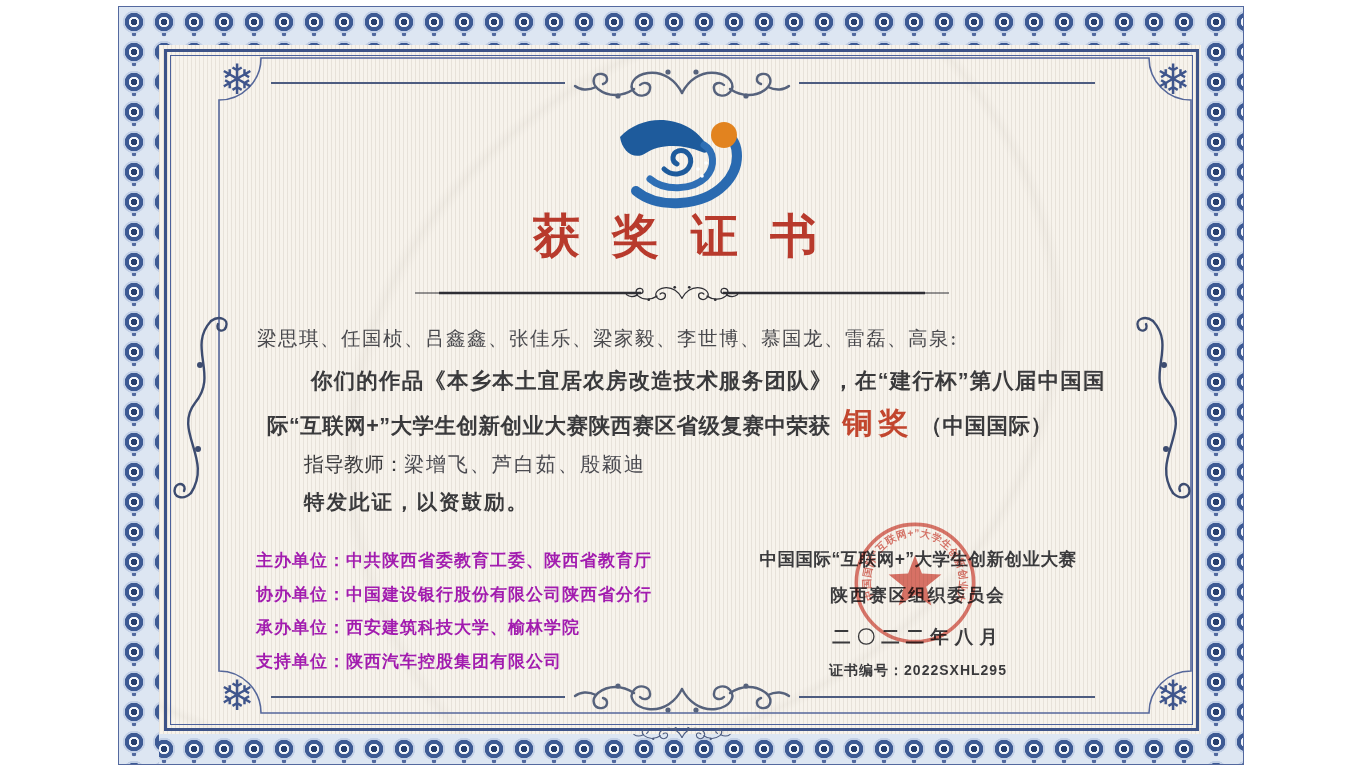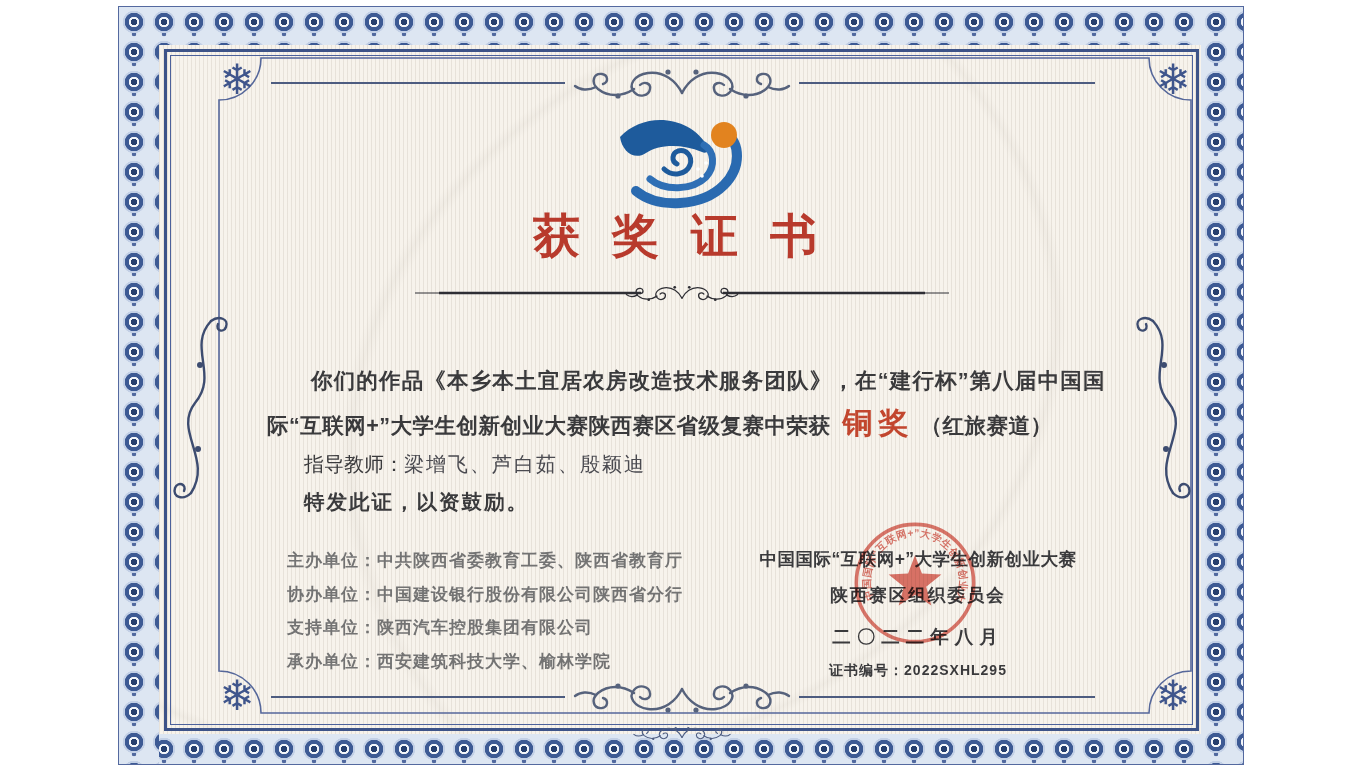--- a/index.html
+++ b/index.html
@@ -53,21 +53,21 @@
     text-align:justify;text-indent:44px;letter-spacing:0.5px;
   }
   .award{
     font-family:"DejaVu Serif", serif;font-size:30px;color:#c2462e;
     letter-spacing:6px;margin:12px 6px 0 12px;font-weight:bold;
   }
   .teacher-line{left:185px;top:444px;font-size:20px;color:#3a3a3c;}
   .teacher-line .lbl{font-weight:normal;}
   .teacher-line .names{font-family:"DejaVu Serif", serif;color:#4a4a50;letter-spacing:2px;}
   .closing{left:185px;top:481px;font-size:20.5px;font-weight:bold;color:#3a3a3c;letter-spacing:2px;}
-  .orgs{left:168px;top:537px;font-size:17px;font-weight:bold;color:#737373;}
+  .orgs{left:137px;top:537px;font-size:17px;font-weight:bold;color:#a21caf;}
   .orgs .row{height:33.5px;line-height:33.5px;letter-spacing:1px;}
   .sign{left:608px;top:540px;width:382px;text-align:center;color:#3a3a3c;font-weight:bold;}
   .sign .s1{font-size:17.5px;letter-spacing:0.5px;}
   .sign .s2{font-size:17.5px;margin-top:12px;letter-spacing:2px;}
   .sign .s3{font-size:18.5px;margin-top:17px;letter-spacing:6px;}
   .sign .s4{font-size:14px;margin-top:13px;letter-spacing:1px;}
   .sealbox{position:absolute;left:732px;top:512px;width:128px;height:128px;z-index:5;
     mix-blend-mode:multiply;opacity:0.88;}
 </style>
 </head>
@@ -149,34 +149,35 @@
       <path d="M 58,62 C 66,70 80,68 84,58 C 87,49 80,42 72,44 C 66,46 65,54 71,57" stroke="#1e5b9c" stroke-width="5" fill="none" stroke-linecap="round"></path>
       <circle cx="118" cy="28" r="13" fill="#e2831f"></circle>
       <circle cx="92" cy="62" r="1.8" fill="#ffffff"></circle>
       <circle cx="100" cy="56" r="1.8" fill="#ffffff"></circle>
       <circle cx="96" cy="69" r="1.8" fill="#ffffff"></circle>
     </g>
   </svg>
 
   <div class="layer title">获奖证书</div>
 
+  <div class="layer recipients">梁思琪、任国桢、吕鑫鑫、张佳乐、梁家毅、李世博、慕国龙、雷磊、高泉:</div>
 
-  <div class="layer bodypara"><span>你们的作品《本乡本土宜居农房改造技术服务团队》，在“建行杯”第八届中国国际“互联网+”大学生创新创业大赛陕西赛区省级复赛中荣获</span><span class="award">铜奖</span><span>（红旅赛道）</span></div>
+  <div class="layer bodypara"><span>你们的作品《本乡本土宜居农房改造技术服务团队》，在“建行杯”第八届中国国际“互联网+”大学生创新创业大赛陕西赛区省级复赛中荣获</span><span class="award">铜奖</span><span>（中国国际）</span></div>
 
   <div class="layer teacher-line">
     <span class="lbl">指导教师：</span><span class="names">梁增飞、芦白茹、殷颖迪</span>
   </div>
 
   <div class="layer closing">特发此证，以资鼓励。</div>
 
   <div class="layer orgs">
     <div class="row"><span>主办单位：</span><span>中共陕西省委教育工委、陕西省教育厅</span></div>
     <div class="row"><span>协办单位：</span><span>中国建设银行股份有限公司陕西省分行</span></div>
+    <div class="row"><span>承办单位：</span><span>西安建筑科技大学、榆林学院</span></div>
     <div class="row"><span>支持单位：</span><span>陕西汽车控股集团有限公司</span></div>
-    <div class="row"><span>承办单位：</span><span>西安建筑科技大学、榆林学院</span></div>
   </div>
 
   <div class="layer sign">
     <div class="s1">中国国际“互联网+”大学生创新创业大赛</div>
     <div class="s2">陕西赛区组织委员会</div>
     <div class="s3">二〇二二年八月</div>
     <div class="s4">证书编号：2022SXHL295</div>
   </div>
 
   <svg class="sealbox" viewBox="0 0 120 120">

